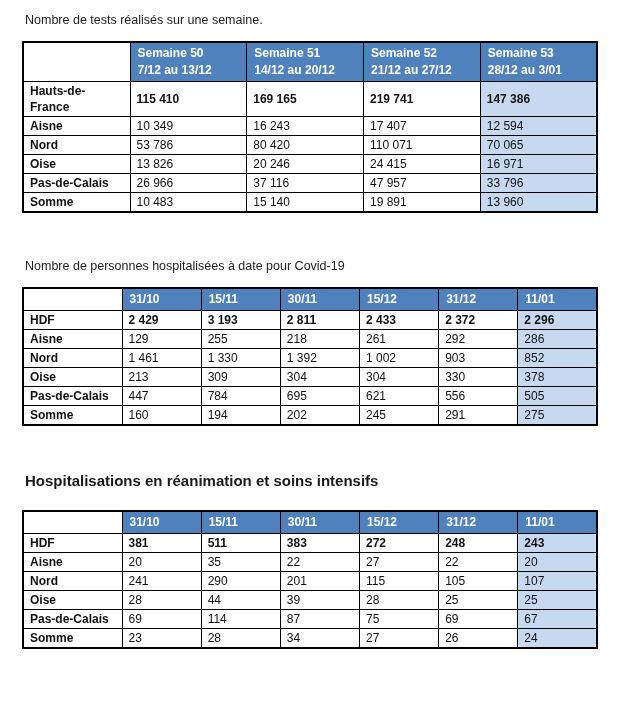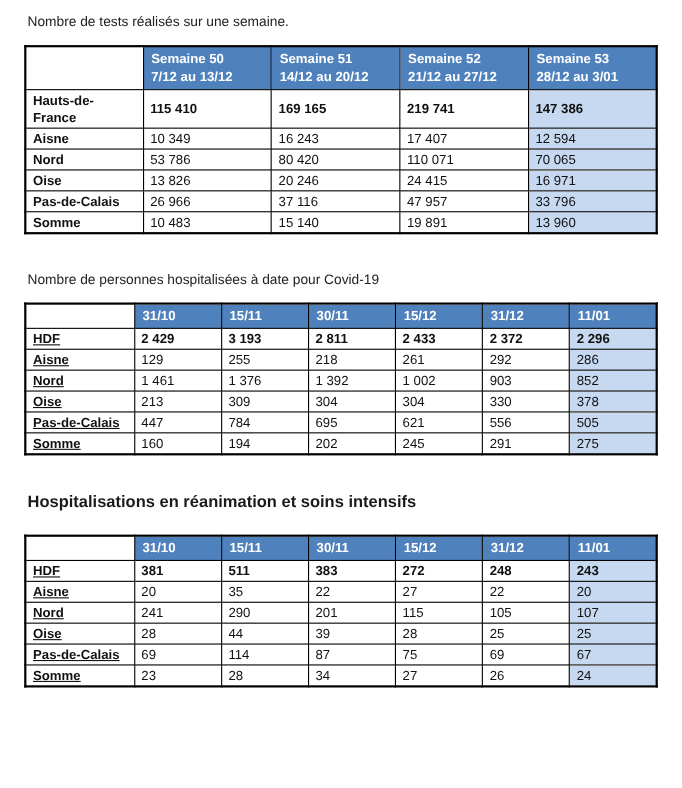--- a/index.html
+++ b/index.html
@@ -33,21 +33,21 @@
     font-size: 12.5px;
     line-height: 1.2;
     margin: 0 0 13px 3px;
     color: #222222;
   }
   table.data-table {
     border-collapse: collapse;
     table-layout: fixed;
     width: 576px;
     border: 2px solid var(--border);
-    margin-bottom: 34px;
+    margin-bottom: 46px;
   }
   .report-section:last-child table.data-table { margin-bottom: 0; }
   table.data-table th, table.data-table td {
     border: 1px solid var(--border);
     font-size: 12px;
     text-align: left;
     vertical-align: middle;
     overflow: hidden;
   }
   table.data-table th {
@@ -62,21 +62,21 @@
   table.data-table td {
     padding: 1px 6px;
     line-height: 16px;
     height: 18px;
     background: #ffffff;
   }
   table.data-table td.row-label { font-weight: bold; }
   table.data-table tr.bold-row td { font-weight: bold; }
   table.data-table td.hl { background: var(--hl-bg); }
   .cols4 th:first-child, .cols4 td:first-child { width: 107px; }
-  .cols6 th:first-child, .cols6 td:first-child { width: 99px; text-decoration: underline; }
+  .cols6 th:first-child, .cols6 td:first-child { width: 99px; }
   .cols6 th { padding: 3px 7px; line-height: 16px; }
 </style>
 </head>
 <body>
 
 <div class="page">
 
   <section class="report-section">
     <p class="section-subtitle">Nombre de tests réalisés sur une semaine.</p>
     <table class="data-table cols4" data-table="sections.0.table">
@@ -169,21 +169,21 @@
             <td>129</td>
             <td>255</td>
             <td>218</td>
             <td>261</td>
             <td>292</td>
             <td class="hl">286</td>
           </tr>
           <tr>
             <td class="row-label">Nord</td>
             <td>1 461</td>
-            <td>1 376</td>
+            <td>1 330</td>
             <td>1 392</td>
             <td>1 002</td>
             <td>903</td>
             <td class="hl">852</td>
           </tr>
           <tr>
             <td class="row-label">Oise</td>
             <td>213</td>
             <td>309</td>
             <td>304</td>

